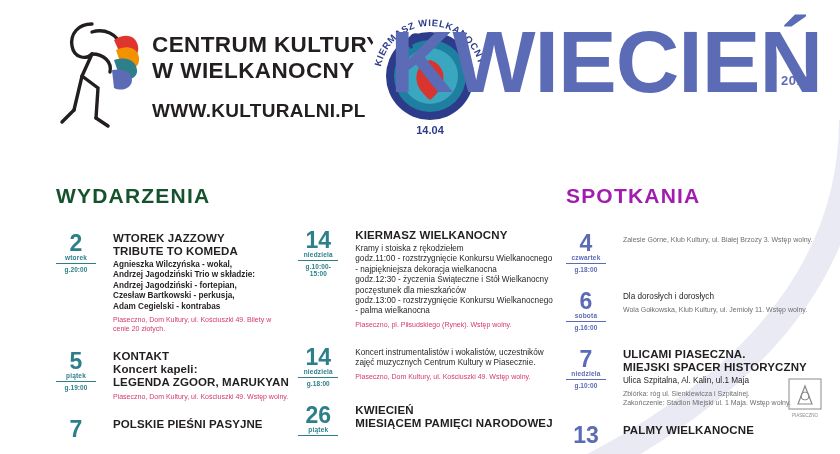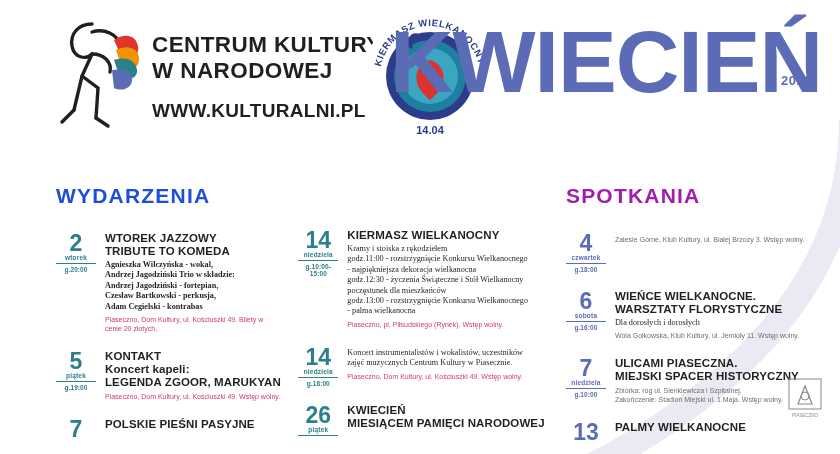--- a/index.html
+++ b/index.html
@@ -103,21 +103,21 @@
     gap: 0;
   }
   .col { position: relative; }
   .col-1 { width: 282px; padding-left: 34px; }
   .col-2 { width: 274px; }
   .col-3 { width: 258px; }
 
   .section-title {
     font-weight: bold;
     font-size: 21px;
-    color: #1d4ed8;
+    color: #14532d;
     letter-spacing: 1.2px;
     margin: 0 0 24px 0;
   }
   .section-title.right { color: #a21caf; }
   .title-spacer { height: 45px; }
 
   
   .entry {
     display: flex;
     margin-bottom: 17px;
@@ -145,36 +145,35 @@
     margin-bottom: 2px;
     display: block;
   }
   .daybox .hour {
     font-size: 6.5px;
     font-weight: bold;
     letter-spacing: 0.1px;
     display: block;
   }
 
-  .body { flex: 1; }
+  .body { flex: 1; margin-left: 8px; }
   .ev-title {
     font-weight: bold;
     font-size: 11.5px;
     color: #231f20;
     line-height: 13px;
     letter-spacing: 0.1px;
     text-transform: uppercase;
   }
   .ev-desc {
     font-size: 8.2px;
     color: #231f20;
     line-height: 10.4px;
     margin-top: 2px;
     font-weight: bold;
-    font-family: Liberation Serif, serif;
   }
   .ev-desc.normal { font-weight: normal; }
   .ev-place {
     font-size: 7px;
     color: #d23a6a;
     line-height: 9px;
     margin-top: 3px;
   }
   .ev-place.grey { color: #6f6f6f; }
 
@@ -216,21 +215,21 @@
         <path d="M62 26 C 74 18 84 22 86 32 C 88 42 78 48 70 44 Z" fill="#e0342f"></path>
         <path d="M64 36 C 76 30 86 34 87 44 C 88 54 78 58 70 54 Z" fill="#f29200"></path>
         <path d="M62 46 C 74 42 84 46 85 56 C 86 64 76 68 68 64 Z" fill="#2d7f8a"></path>
         <path d="M60 56 C 72 54 80 58 80 66 C 80 74 70 78 62 74 Z" fill="#5b6bb5"></path>
       </g>
     </svg>
   </div>
 
   <div class="logo-text">
     <div class="l1">CENTRUM KULTURY</div>
-    <div class="l2">W NARODOWEJ</div>
+    <div class="l2">W WIELKANOCNY</div>
     <div class="l3">WWW.KULTURALNI.PL</div>
   </div>
 
   <div class="stamp">
     <svg width="136" height="136" viewBox="0 0 136 136">
       <defs>
         <path id="arcTop" d="M 18 68 A 50 50 0 0 1 118 68"></path>
         <path id="arcBot" d="M 24 68 A 44 44 0 0 0 112 68"></path>
       </defs>
       <circle cx="68" cy="68" r="66" fill="#ffffff"></circle>
@@ -345,34 +344,34 @@
       </div>
     </div>
 
     <div class="entry">
       <div class="daybox purple">
         <div class="num">6</div>
         <span class="dow">sobota</span>
         <span class="hour">g.16:00</span>
       </div>
       <div class="body">
-        <div class="ev-title">WIEŃCE WIELKANOCNE.<br>WARSZTATY FLORYSTYCZNE</div>
         <div class="ev-desc normal">Dla dorosłych i dorosłych</div>
         <div class="ev-place grey">Wola Gołkowska, Klub Kultury, ul. Jemioły 11. Wstęp wolny.</div>
       </div>
     </div>
 
     <div class="entry">
       <div class="daybox purple">
         <div class="num">7</div>
         <span class="dow">niedziela</span>
         <span class="hour">g.10:00</span>
       </div>
       <div class="body">
         <div class="ev-title">ULICAMI PIASECZNA.<br>MIEJSKI SPACER HISTORYCZNY</div>
+        <div class="ev-desc normal">Ulica Szpitalna, Al. Kalin, ul.1 Maja</div>
         <div class="ev-place grey">Zbiórka: róg ul. Sienkiewicza i Szpitalnej.<br>Zakończenie: Stadion Miejski ul. 1 Maja. Wstęp wolny.</div>
       </div>
     </div>
 
     <div class="entry">
       <div class="daybox purple">
         <div class="num">13</div>
 
       </div>
       <div class="body">

